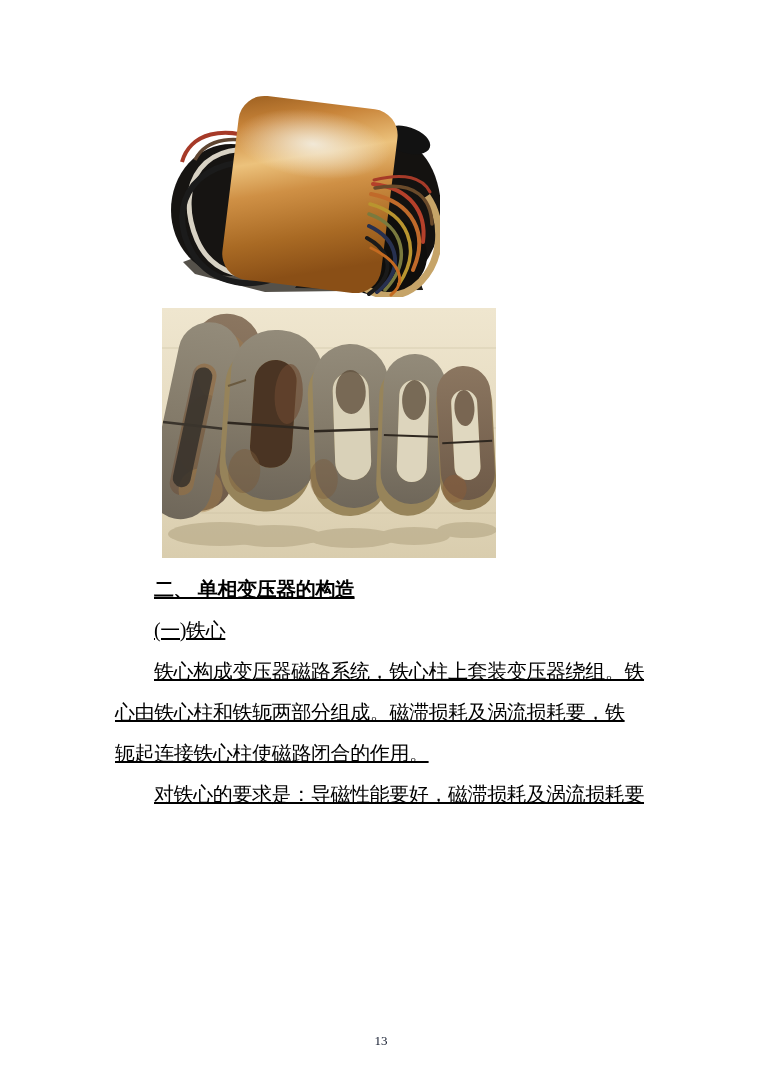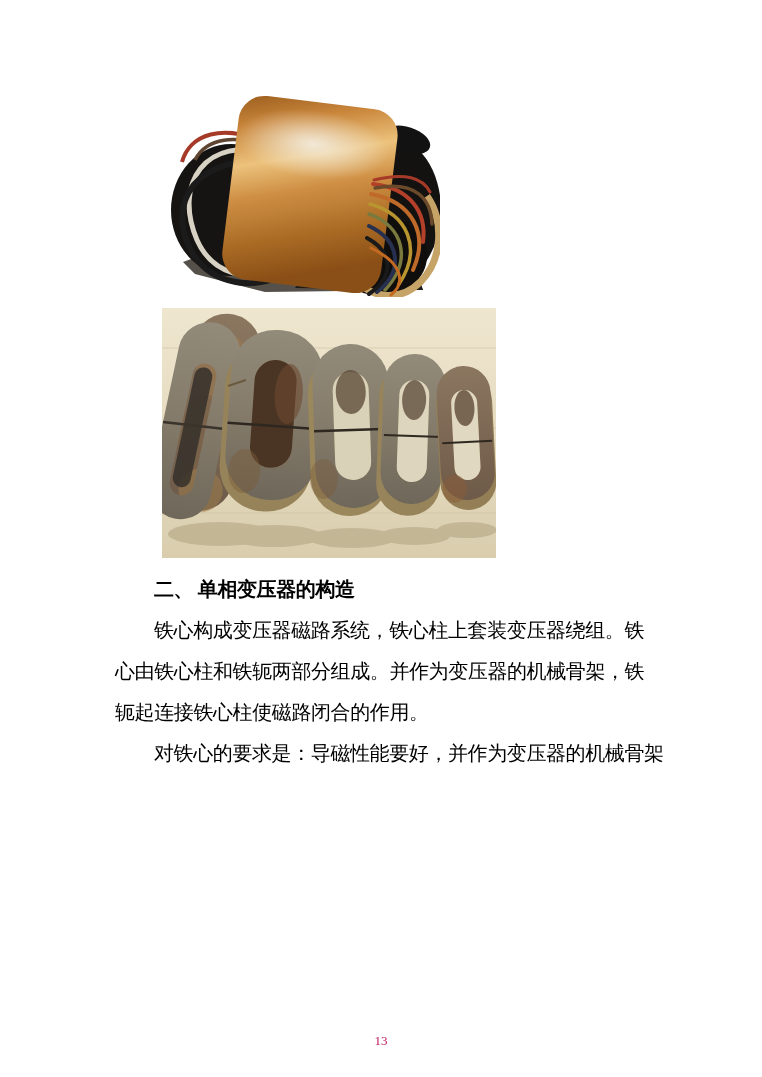--- a/index.html
+++ b/index.html
@@ -10,27 +10,27 @@
   }
   figure { margin:0; position:absolute; padding:0; }
   #fig-transformer { left:155px; top:92px;  width:285px; height:205px; }
   #fig-cores       { left:162px; top:308px; width:334px; height:250px; }
   #fig-transformer svg, #fig-cores svg { display:block; width:100%; height:100%; }
 
   .textblock {
     position:absolute; left:115px; top:569px; width:532px;
     font-size:20px; line-height:41px; letter-spacing:-0.4px;
   }
-  .tline { margin:0; white-space:pre; }
+  .tline { margin:0; white-space:pre;text-decoration:underline; }
   .indent { text-indent:39px; }
   .heading { font-weight:bold; }
 
   .pagenum {
     position:absolute; left:0; top:1033px; width:762px;
-    text-align:center; font-size:13px; line-height:15px; color:#be185d;
+    text-align:center; font-size:13px; line-height:15px; color:#0f172a;
   }
 </style>
 </head>
 <body>
 
 <div class="page">
 
   <figure id="fig-transformer" aria-label="R型变压器：铜箔包裹的环形铁心，两侧黑色绕组与彩色引出线">
     <svg viewBox="0 0 285 205">
       <defs>
@@ -163,21 +163,22 @@
         <ellipse cx="290" cy="180" rx="12" ry="14" fill="#8a5c38" opacity="0.5"></ellipse>
         <path d="M 280,134 H 330" stroke="#2f2820" stroke-width="2"></path>
       </g>
 
       <path d="M 66,78 L 84,72" stroke="#6a5a40" stroke-width="2"></path>
     </svg>
   </figure>
 
   <div class="textblock">
     <p class="tline heading indent">二、 单相变压器的构造</p>
+    <p class="tline indent">(一)铁心</p>
     <p class="tline indent">铁心构成变压器磁路系统，铁心柱上套装变压器绕组。铁</p>
-    <p class="tline">心由铁心柱和铁轭两部分组成。并作为变压器的机械骨架，铁</p>
+    <p class="tline">心由铁心柱和铁轭两部分组成。磁滞损耗及涡流损耗要，铁</p>
     <p class="tline">轭起连接铁心柱使磁路闭合的作用。</p>
-    <p class="tline indent">对铁心的要求是：导磁性能要好，并作为变压器的机械骨架</p>
+    <p class="tline indent">对铁心的要求是：导磁性能要好，磁滞损耗及涡流损耗要</p>
   </div>
 
   <div class="pagenum">13</div>
 
 </div>
 
 </body></html>

